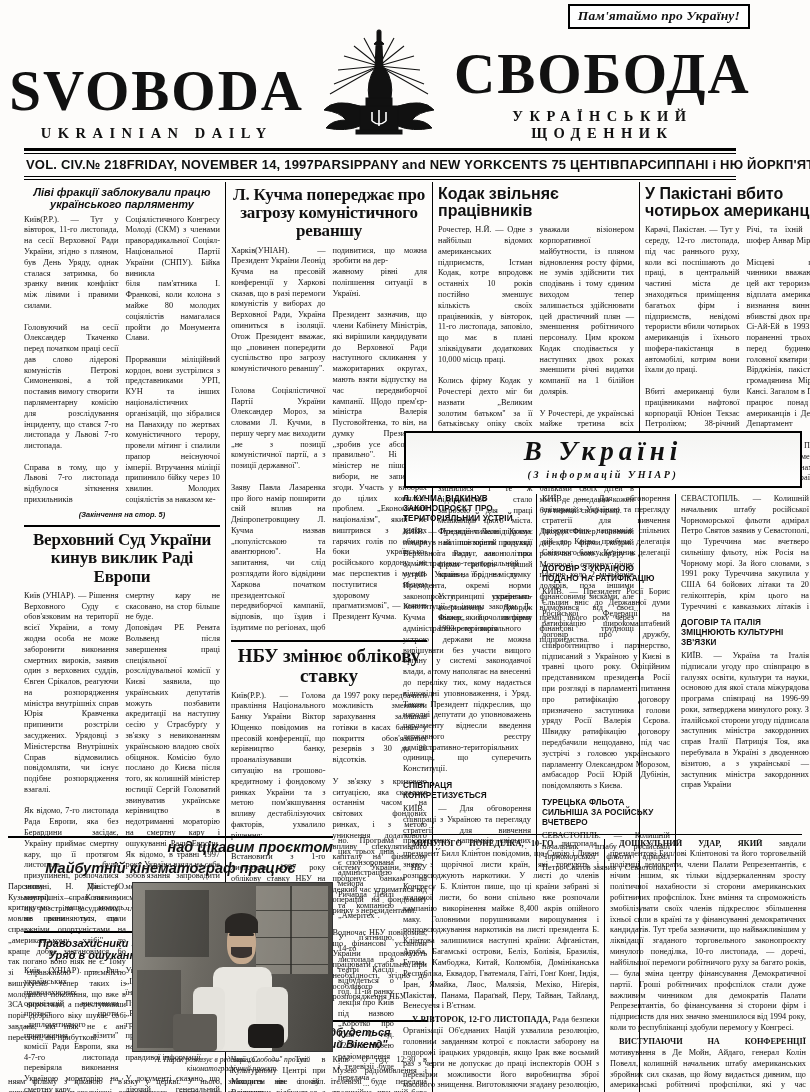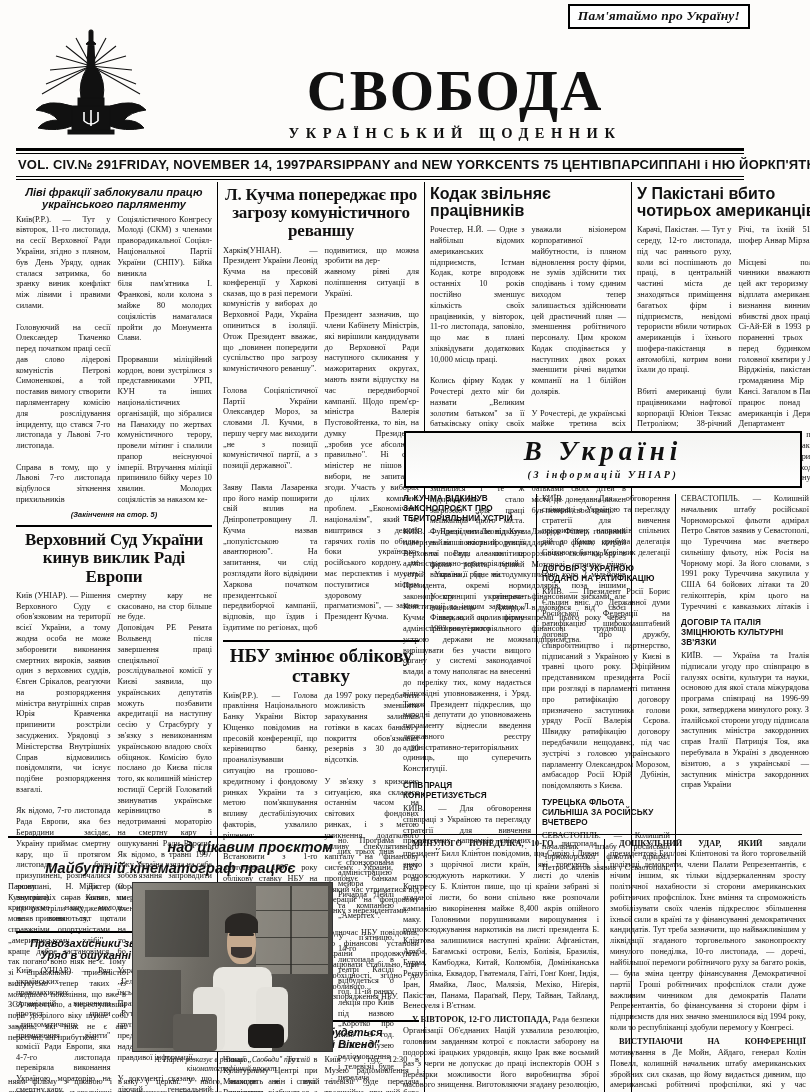--- a/index.html
+++ b/index.html
@@ -5,21 +5,21 @@
   * { box-sizing: border-box; }
   html, body { margin:0; padding:0; }
   body {
     width:810px; height:1092px;
     background:#fdfcfa;
     font-family:"Liberation Serif", serif;
     color:#111;
     overflow:hidden;
     position:relative;
   }
-  .page { width:760px; height:1092px; position:relative; padding:0 16px; }
+  .page { width:760px; height:1092px; position:relative; padding:0 24px; }
 
   
   .remember-box {
     position:absolute; right:10px; top:4px;
     border:2px solid #000; padding:2px 8px 3px 8px;
     font-family:"Liberation Serif", serif;
     font-weight:bold; font-style:italic; font-size:13.5px;
     letter-spacing:.2px;
     background:#fff;
   }
@@ -159,20 +159,24 @@
   .thin-v { width:1px; background:#000; margin:0 5px; flex:0 0 1px; }
 </style>
 </head>
 <body>
 
 <div class="page">
 
   <div class="remember-box">Пам'ятаймо про Україну!</div>
 
   <div class="masthead">
+    <div class="mh-side">
+      <div class="mh-title">SVOBODA</div>
+      <div class="mh-sub">UKRAINIAN DAILY</div>
+    </div>
 
     <div class="mh-emblem">
       <svg width="150" height="120" viewBox="0 0 150 120">
         <g stroke="#111" stroke-width="1" fill="#111">
 
           <g stroke-width="1.1">
             <line x1="75" y1="44" x2="30" y2="62"></line>
             <line x1="75" y1="44" x2="34" y2="48"></line>
             <line x1="75" y1="44" x2="40" y2="34"></line>
             <line x1="75" y1="44" x2="50" y2="24"></line>
@@ -216,21 +220,21 @@
   </div>
 
   <div class="rule-row">
     <div class="rule-thick"></div>
     <div class="rule-thin"></div>
   </div>
 
   <div class="dateline">
     <span>VOL. CIV.</span>
     <span style="width:16px"></span>
-    <span>№ 291</span>
+    <span>№ 218</span>
     <span style="width:22px"></span>
     <span>FRIDAY, NOVEMBER 14, 1997</span>
     <span class="dl-gap"></span>
     <span>PARSIPPANY and NEW YORK</span>
     <span style="width:22px"></span>
     <span>CENTS 75 ЦЕНТІВ</span>
     <span style="width:22px"></span>
     <span>ПАРСИППАНІ і НЮ ЙОРК</span>
     <span style="width:22px"></span>
     <span>П'ЯТНИЦЯ 14-го ЛИСТОПАДА 1997р.</span>

